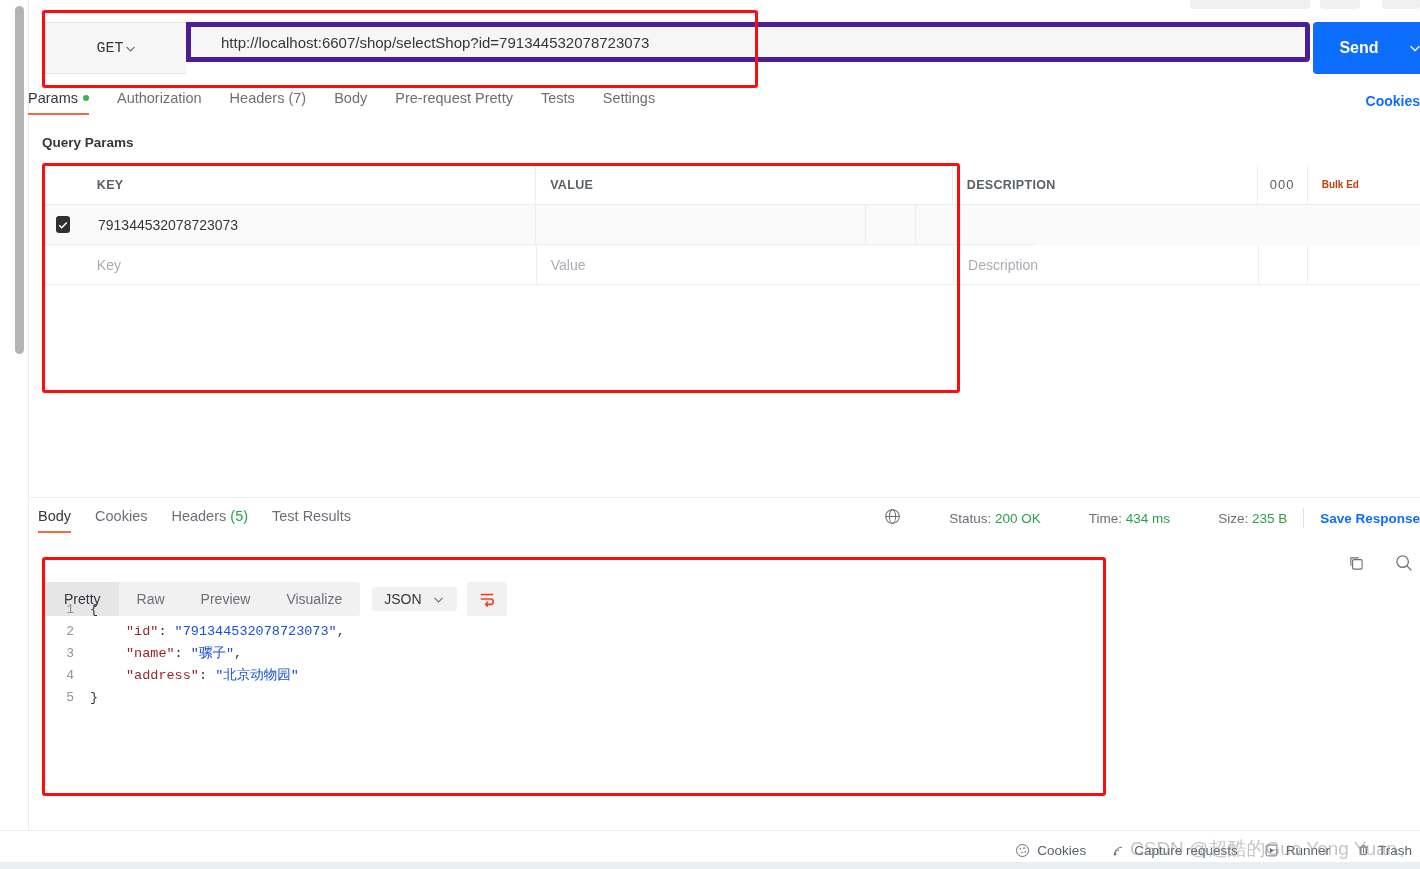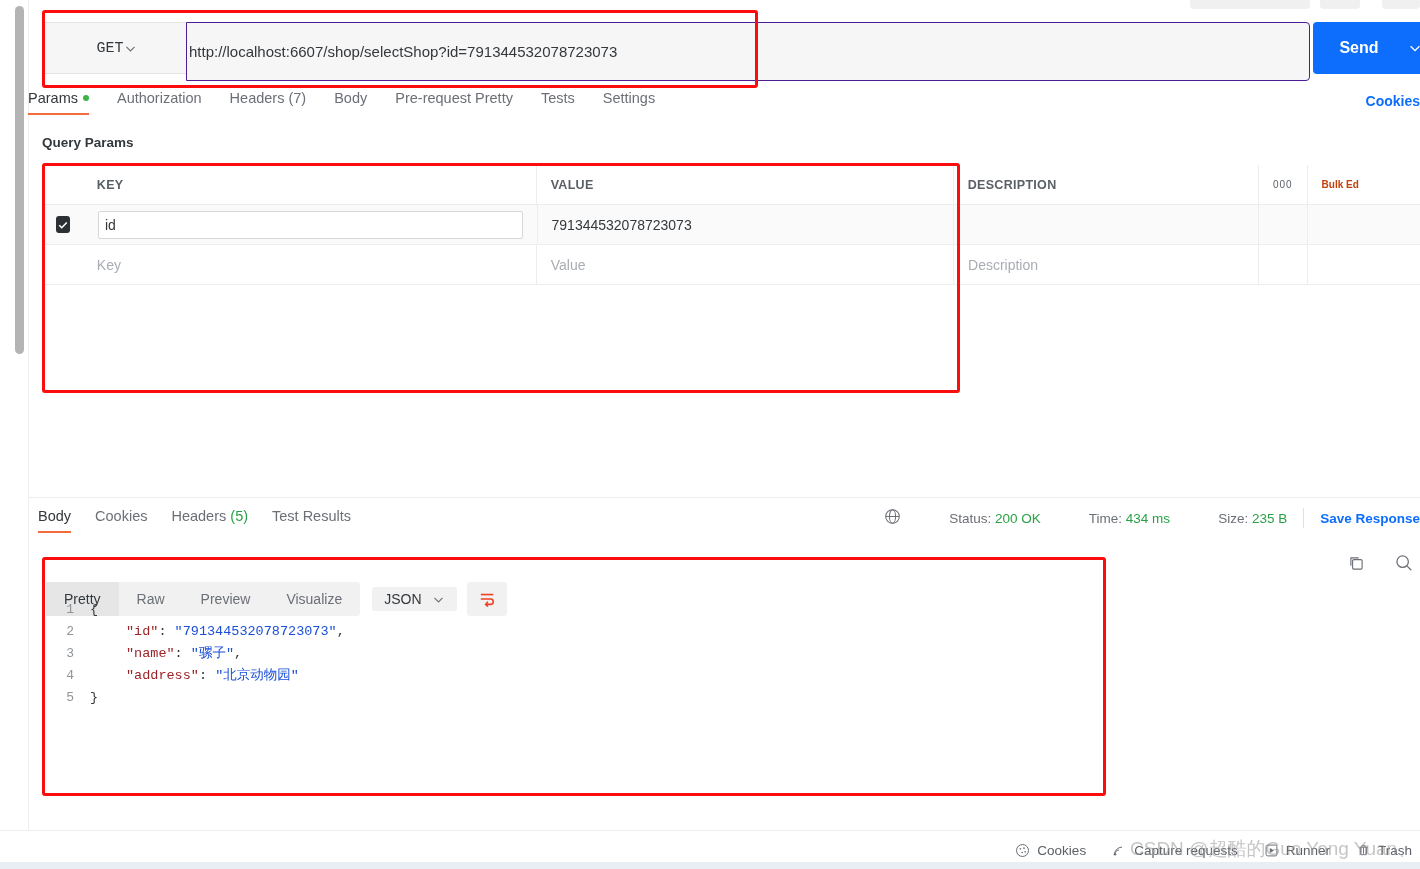--- a/index.html
+++ b/index.html
@@ -27,22 +27,22 @@
   .method-box {
     width: 144px; height: 52px; background: #f6f6f7;
     border: 1px solid #e4e4e4; border-right: none;
     border-radius: 4px 0 0 4px;
     display: flex; align-items: center; justify-content: center;
     padding: 0 14px 0 18px;
     font-family: Liberation Mono, monospace;
   }
   .method-label { font-size: 15px; color: #33383c; }
   .url-box {
-    flex: 1; height: 59px; background: #f6f6f7; border: 1px solid #4c1d95;
-    border-radius: 0 4px 4px 0; display: flex; align-items: center; padding: 0 2px;
+    flex: 1; height: 40px; background: #f6f6f7; border: 5px solid #4c1d95;
+    border-radius: 0 4px 4px 0; display: flex; align-items: center; padding: 0 30px;
   }
   .url-text { font-size: 15px; color: #33383c; white-space: nowrap; }
   .send-btn {
     position: absolute; left: 1313px; top: 22px; width: 92px; height: 52px;
     background: #0d6efd; color: #fff; border: none;
     border-radius: 4px 0 0 4px; font-size: 16px; font-weight: bold;
     font-family: "Liberation Sans", sans-serif;
     display: flex; align-items: center; justify-content: center; cursor: pointer;
   }
   .send-caret {
@@ -77,21 +77,21 @@
   .row-body .pcell { background: #fafafa; }
   .row-empty .pcell { background: #ffffff; }
   .ph { color: #a9adb3; font-size: 14px; }
   .val-text { font-size: 14px; color: #33383c; }
   .key-input {
     width: 100%; height: 28px; background: #ffffff; border: 1px solid #d8d8d8;
     border-radius: 2px; font-size: 14px; color: #33383c; padding: 0 6px;
     font-family: "Liberation Sans", sans-serif; outline: none;
   }
   .chk { width: 17px; height: 17px; background: #2c2f33; border-radius: 3px; display: flex; align-items: center; justify-content: center; cursor: pointer; }
-  .dots { font-size: 10px; color: #5b6066; letter-spacing: 1px; }
+  .dots { font-size: 13px; color: #5b6066; letter-spacing: 1px; }
   .bulk-text { font-size: 10px; font-weight: bold; color: #c2410c; white-space: nowrap; }
   .table-body-fill { position: absolute; left: 42px; top: 245px; width: 1378px; height: 148px; background: #ffffff; }
 
   
   .resp-sep { position: absolute; left: 28px; top: 497px; width: 1392px; height: 1px; background: #ededed; }
 
   
   .resp-tabs { position: absolute; left: 38px; top: 508px; display: flex; align-items: flex-start; }
   .restab { font-size: 14.5px; color: #6b6f76; margin-right: 24px; position: relative; padding-bottom: 9px; cursor: pointer; white-space: nowrap; }
   .restab.active { color: #33383c; }
@@ -222,23 +222,20 @@
       </div>
     </div>
 
     <div class="prow row-body">
       <div class="pcell c-check">
         <div class="chk">
           <svg width="12" height="12" viewBox="0 0 16 16">
             <path d="M3 8.4 L6.3 11.6 L13 4.6" fill="none" stroke="#ffffff" stroke-width="2.1"></path>
           </svg>
         </div>
-      </div>
-      <div class="pcell c-key">
-        <input class="key-input" value="id" style="">
       </div>
       <div class="pcell c-val">
         <span class="val-text">791344532078723073</span>
       </div>
       <div class="pcell c-desc"></div>
       <div class="pcell c-dots"></div>
       <div class="pcell c-bulk"></div>
     </div>
 
     <div class="prow row-empty">

